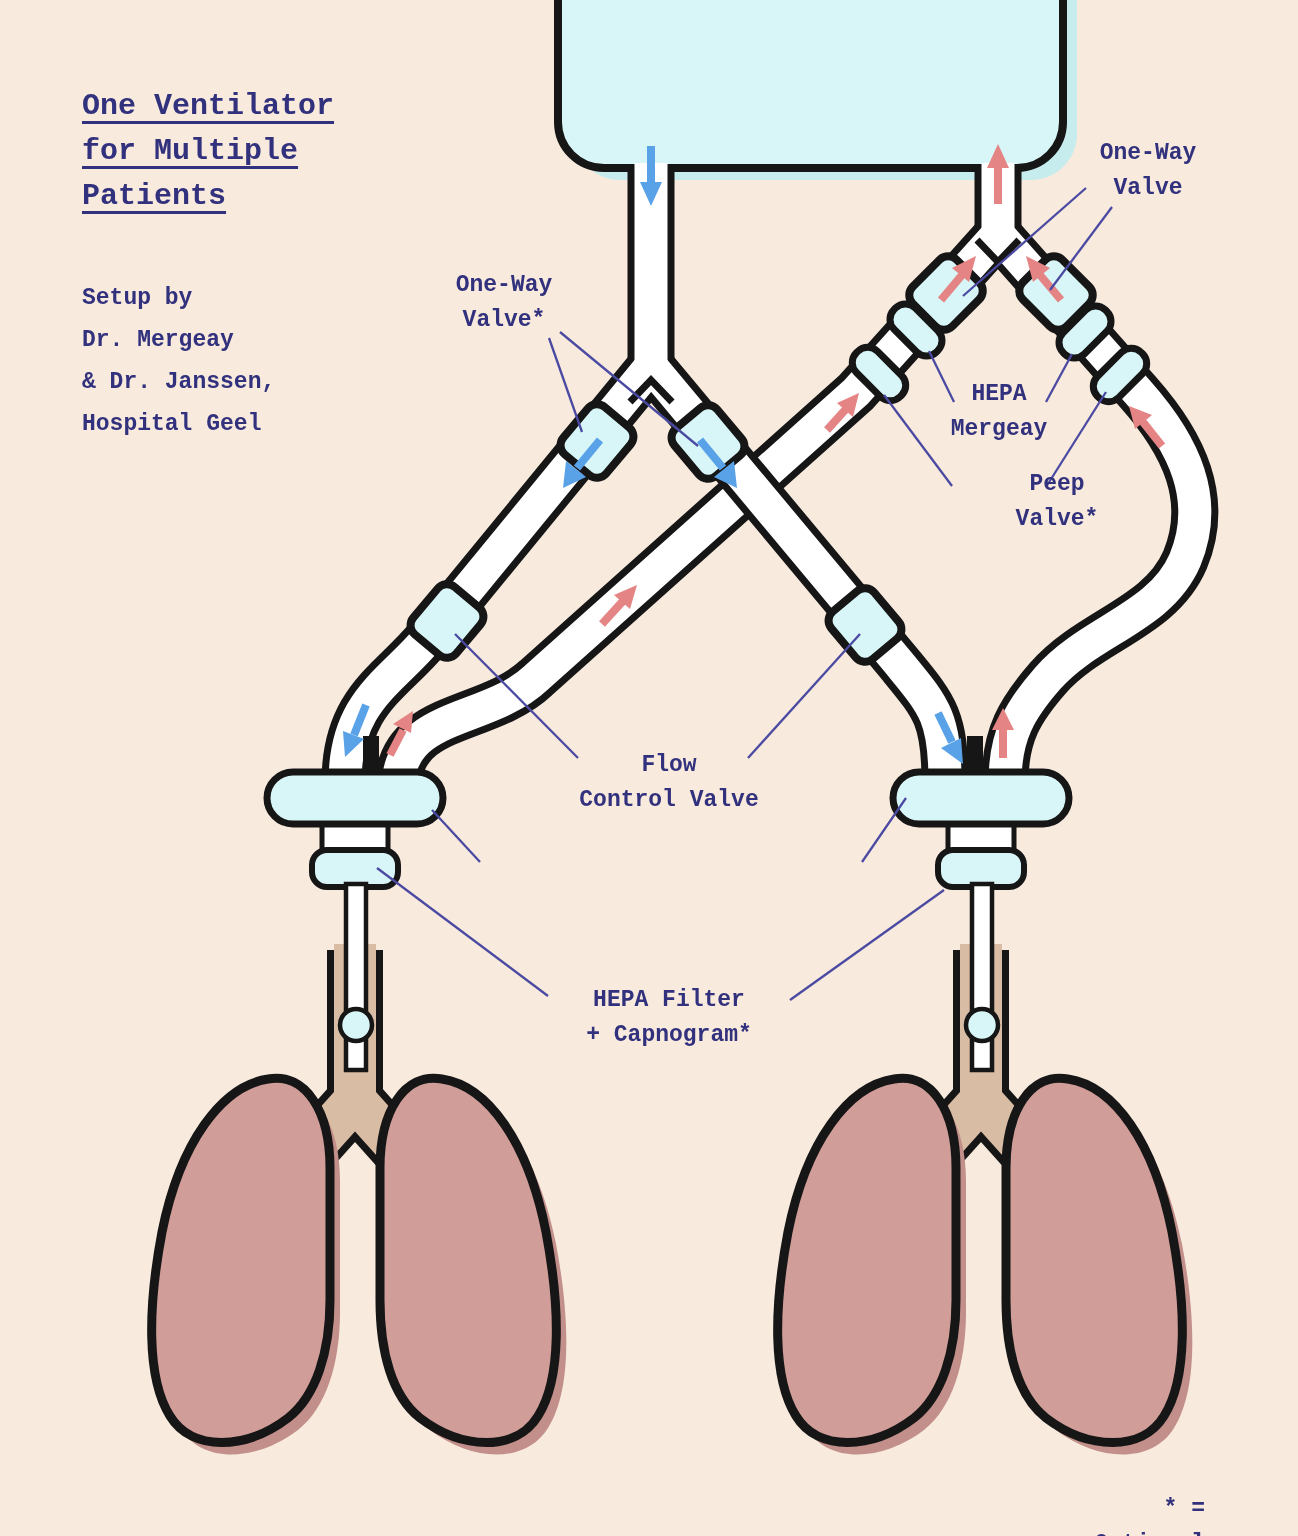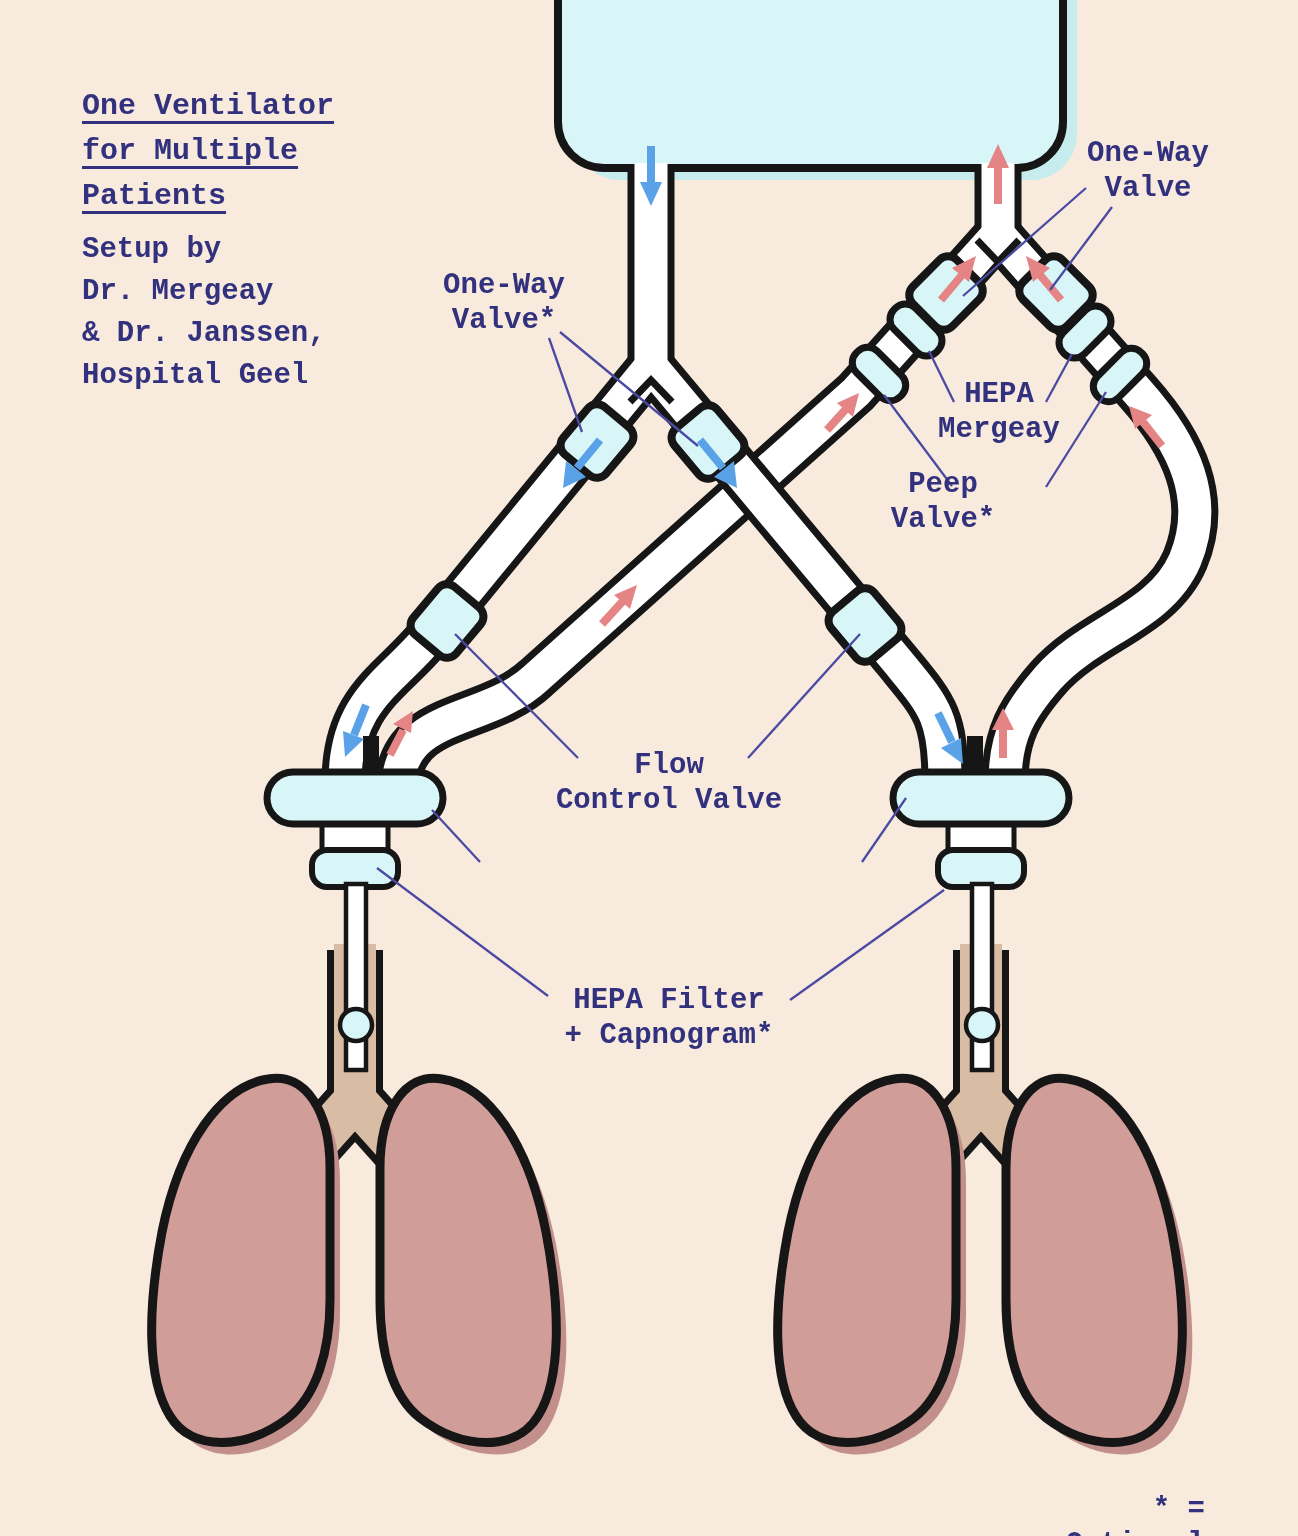--- a/index.html
+++ b/index.html
@@ -8,34 +8,34 @@
     width:1298px;height:1536px;
     background:#f8eadd;
     overflow:hidden;
     font-family:"Liberation Mono","DejaVu Sans Mono",monospace;
   }
   #diagram-svg{position:absolute;left:0;top:0;}
   .lbl{
     position:absolute;
     color:#32317d;
     font-weight:700;
-    font-size:29px;
+    font-size:23px;
     line-height:35px;
     white-space:pre-line;
     text-align:center;
     transform:translateX(-50%);
   }
   .lbl.block-left{transform:none;text-align:left;}
   .lbl.title{
     font-size:30px;line-height:45px;
     text-decoration:underline;
     text-underline-offset:7px;
     text-decoration-thickness:2.5px;
   }
-  .lbl.credit{line-height:42px;}
+  .lbl.credit{line-height:42px;margin-top:48px;}
   .lbl.note{transform:translateX(-100%);text-align:right;}
 </style>
 </head>
 <body>
 
 <div id="stage">
 
   <svg id="diagram-svg" width="1298" height="1536" viewBox="0 0 1298 1536">
 
     <rect x="574" y="-50" width="503" height="230" rx="46" fill="#c7ecee"></rect>
@@ -208,21 +208,21 @@
 
   <div class="lbl" style="left:504px;top:268px;">One-Way
 Valve*</div>
 
   <div class="lbl" style="left:1148px;top:136px;">One-Way
 Valve</div>
 
   <div class="lbl" style="left:999px;top:377px;">HEPA
 Mergeay</div>
 
-  <div class="lbl" style="left:943px;top:467px;">Peep
+  <div class="lbl" style="left:1057px;top:467px;">Peep
 Valve*</div>
 
   <div class="lbl" style="left:669px;top:748px;text-align:center;">Flow
 Control Valve</div>
 
 
   <div class="lbl" style="left:669px;top:983px;">HEPA Filter
 + Capnogram*</div>
 
   <div class="lbl note" style="left:1205px;top:1492px;">* = Optional</div>

